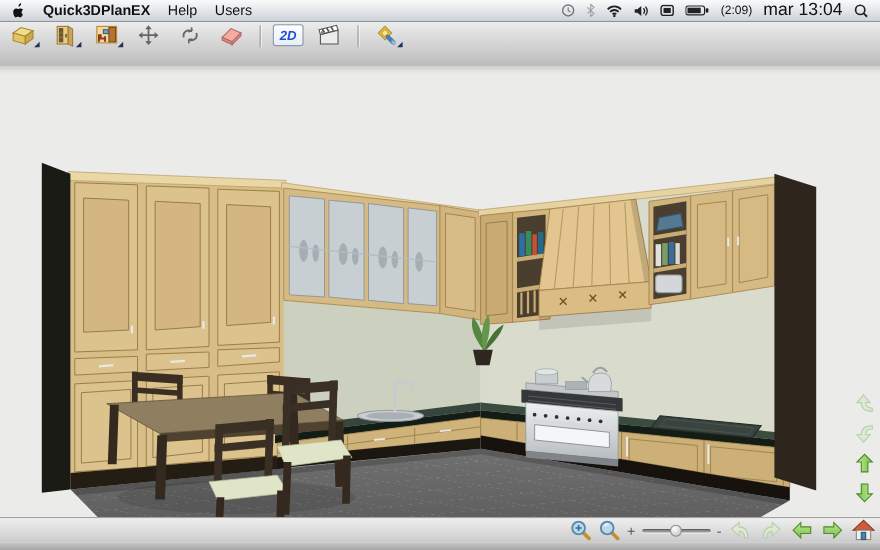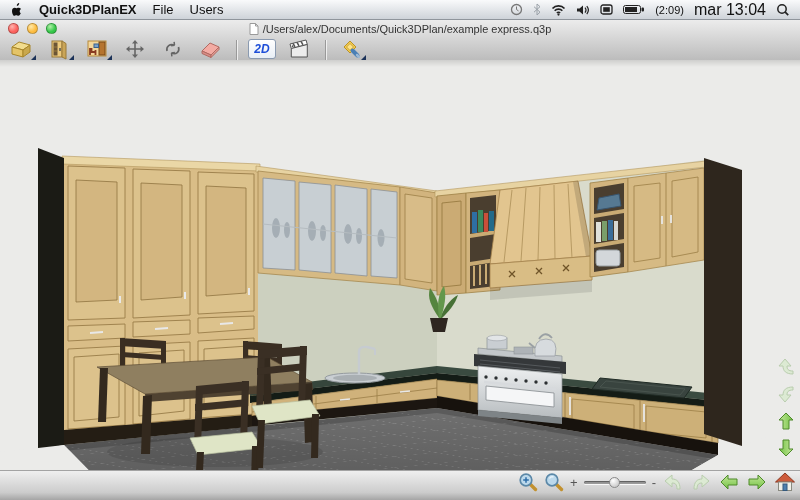--- a/index.html
+++ b/index.html
@@ -63,21 +63,21 @@
 <body>
 
 <div class="menubar">
   <div class="left">
     <span class="micon">
       <svg width="13" height="15" viewBox="0 0 13 15">
           <path d="M10.8 11.2c-.5 1.1-1.4 2.6-2.5 2.6-.7 0-1.1-.5-2-.5s-1.3.5-2 .5C3.2 13.8 2 11 2 8.9c0-2.1 1.3-3.2 2.6-3.2.8 0 1.5.5 1.9.5.4 0 1.2-.6 2.1-.5.4 0 1.6.1 2.4 1.2-1.9 1.1-1.6 3.6-.2 4.3zM8.6 2.9c.4-.5.7-1.2.6-1.9-.6 0-1.4.4-1.8 1-.4.4-.7 1.1-.6 1.8.7.1 1.4-.4 1.8-.9z" fill="#111"></path>
         </svg>
     </span>
     <span class="appname menu-item">Quick3DPlanEX</span>
-    <span class="menu-item">File</span>
+    <span class="menu-item">Help</span>
     <span class="menu-item">Users</span>
   </div>
   <div class="right">
     <span class="micon">
       <svg width="13" height="13">
           <circle cx="6.5" cy="6.5" r="5" fill="none" stroke="#777" stroke-width="1.3"></circle>
           <path d="M6.5 3.5v3l2 1.4" stroke="#777" stroke-width="1" fill="none"></path>
         </svg>
     </span>
     <span class="micon">
@@ -117,34 +117,20 @@
     <span class="micon">
       <svg width="14" height="14">
           <circle cx="6" cy="6" r="4.2" fill="none" stroke="#222" stroke-width="1.5"></circle>
           <path d="M9.2 9.2l3 3" stroke="#222" stroke-width="1.7"></path>
         </svg>
     </span>
   </div>
 </div>
 
 <div class="chrome">
-  <div class="titlebar">
-    <div class="lights">
-      <span class="light red"></span>
-      <span class="light yellow"></span>
-      <span class="light green"></span>
-    </div>
-    <div class="titletext">
-      <svg width="10" height="12">
-          <path d="M1 .5h5.5L9 3v8.5H1z" fill="#fff" stroke="#9a9a9a"></path>
-          <path d="M6.5.5V3H9" fill="none" stroke="#9a9a9a"></path>
-        </svg>
-      <span>/Users/alex/Documents/Quick3DPlan/example express.q3p</span>
-    </div>
-  </div>
   <div class="toolbar">
     <button class="tool">
       <svg width="24" height="22">
         <polygon points="3,9 10,4 21,7 14,12" fill="#f2dc8e" stroke="#a8862a"></polygon>
         <polygon points="3,9 14,12 14,19 3,16" fill="#e5c468" stroke="#a8862a"></polygon>
         <polygon points="14,12 21,7 21,14 14,19" fill="#c9a84e" stroke="#a8862a"></polygon>
       </svg>
       <span class="dd"></span>
     </button>
     <button class="tool">

